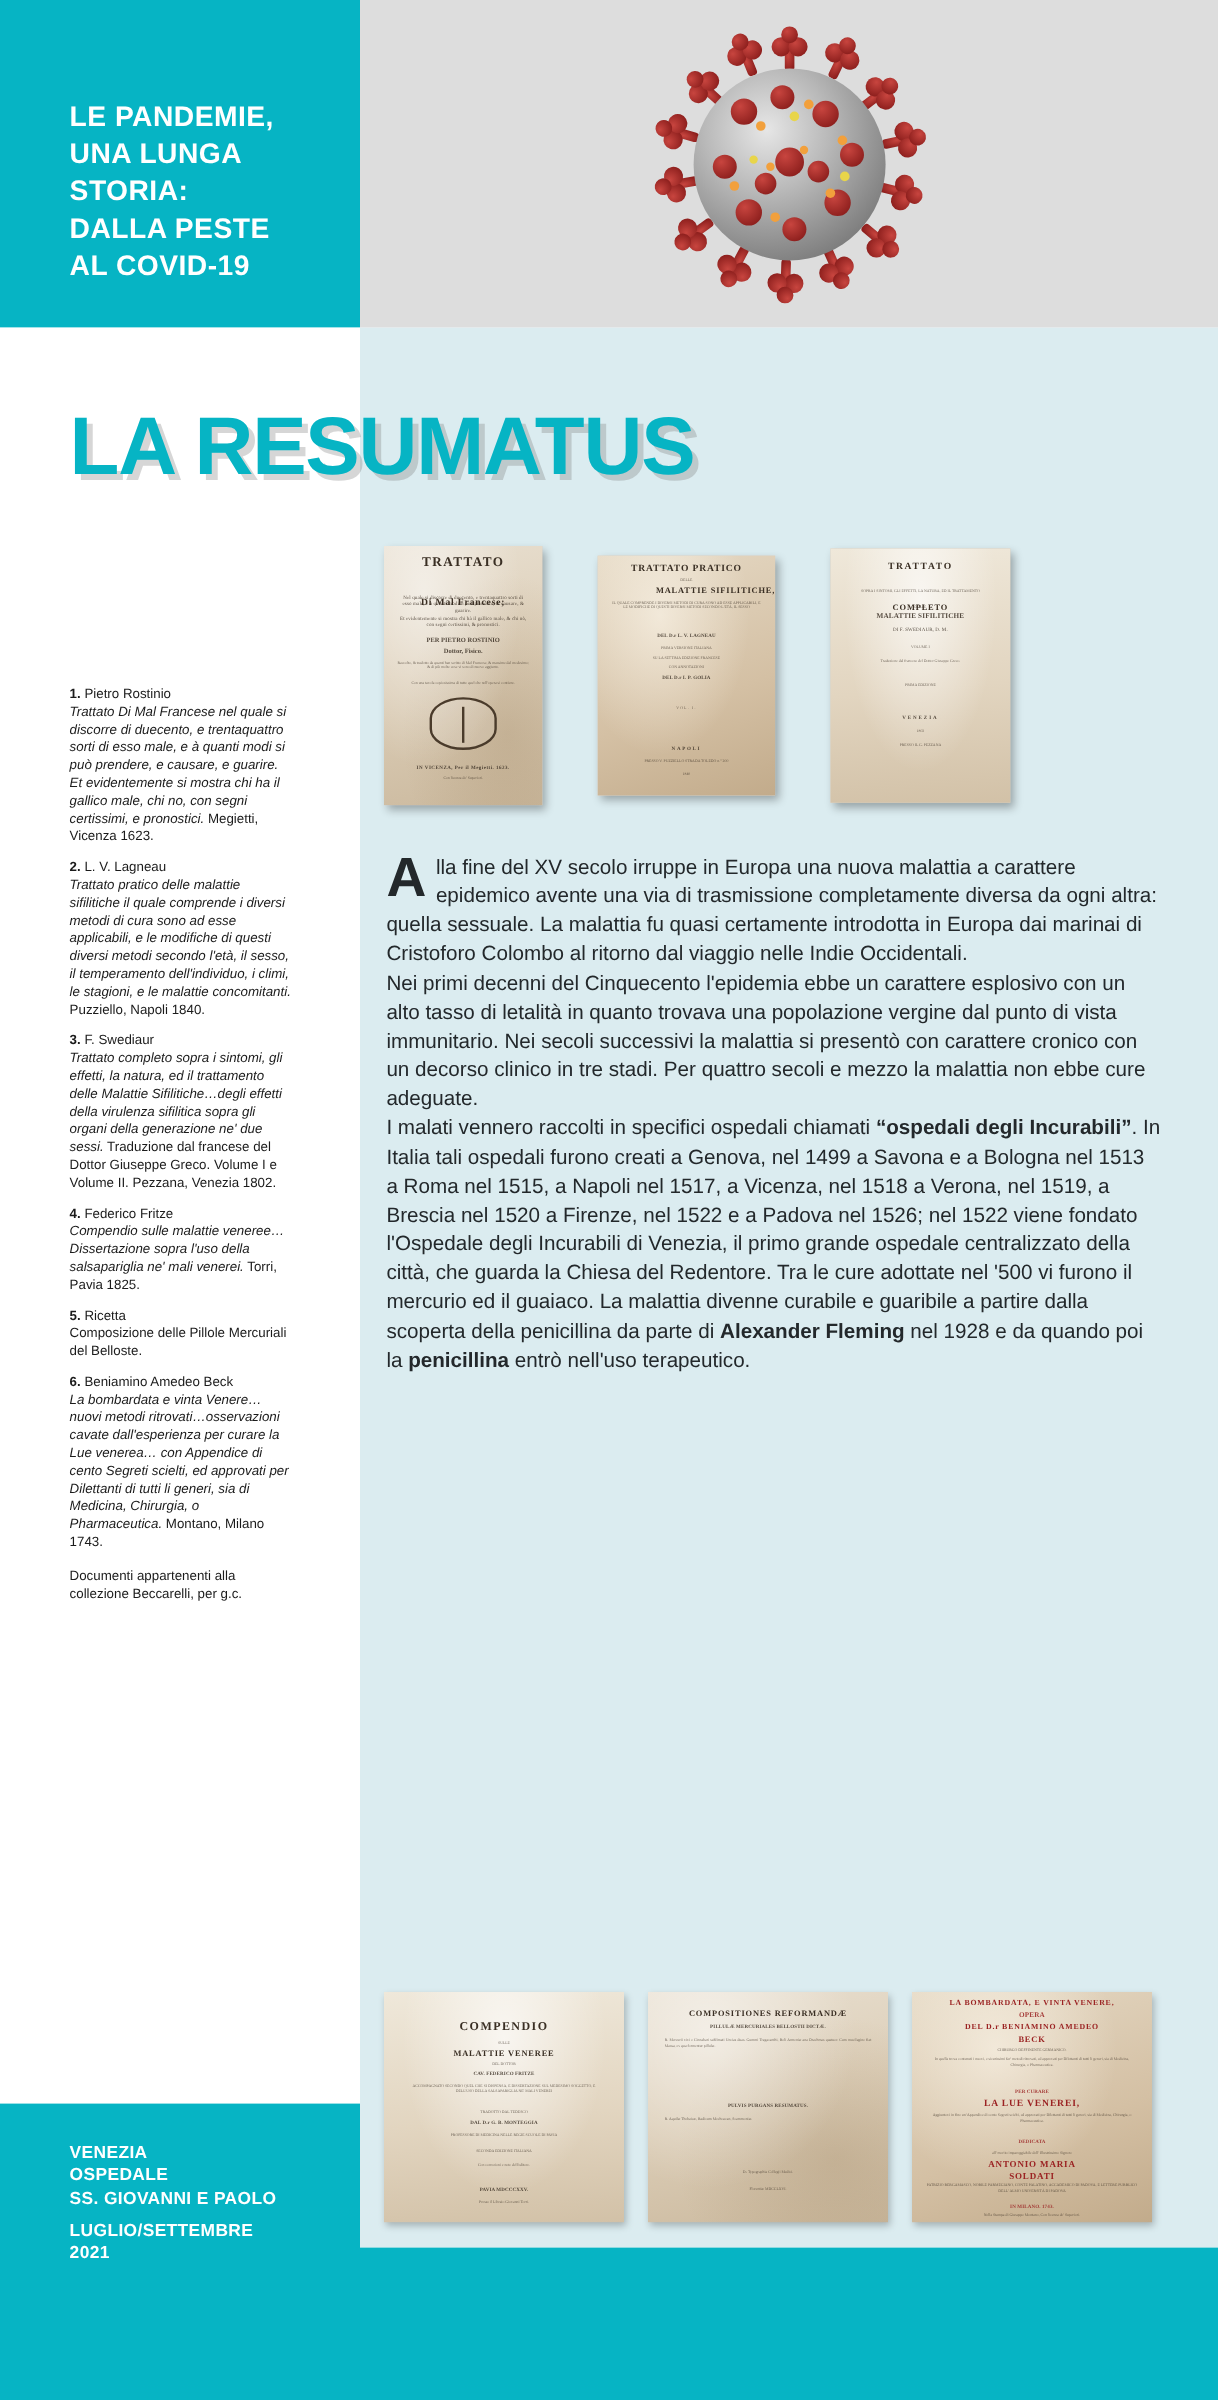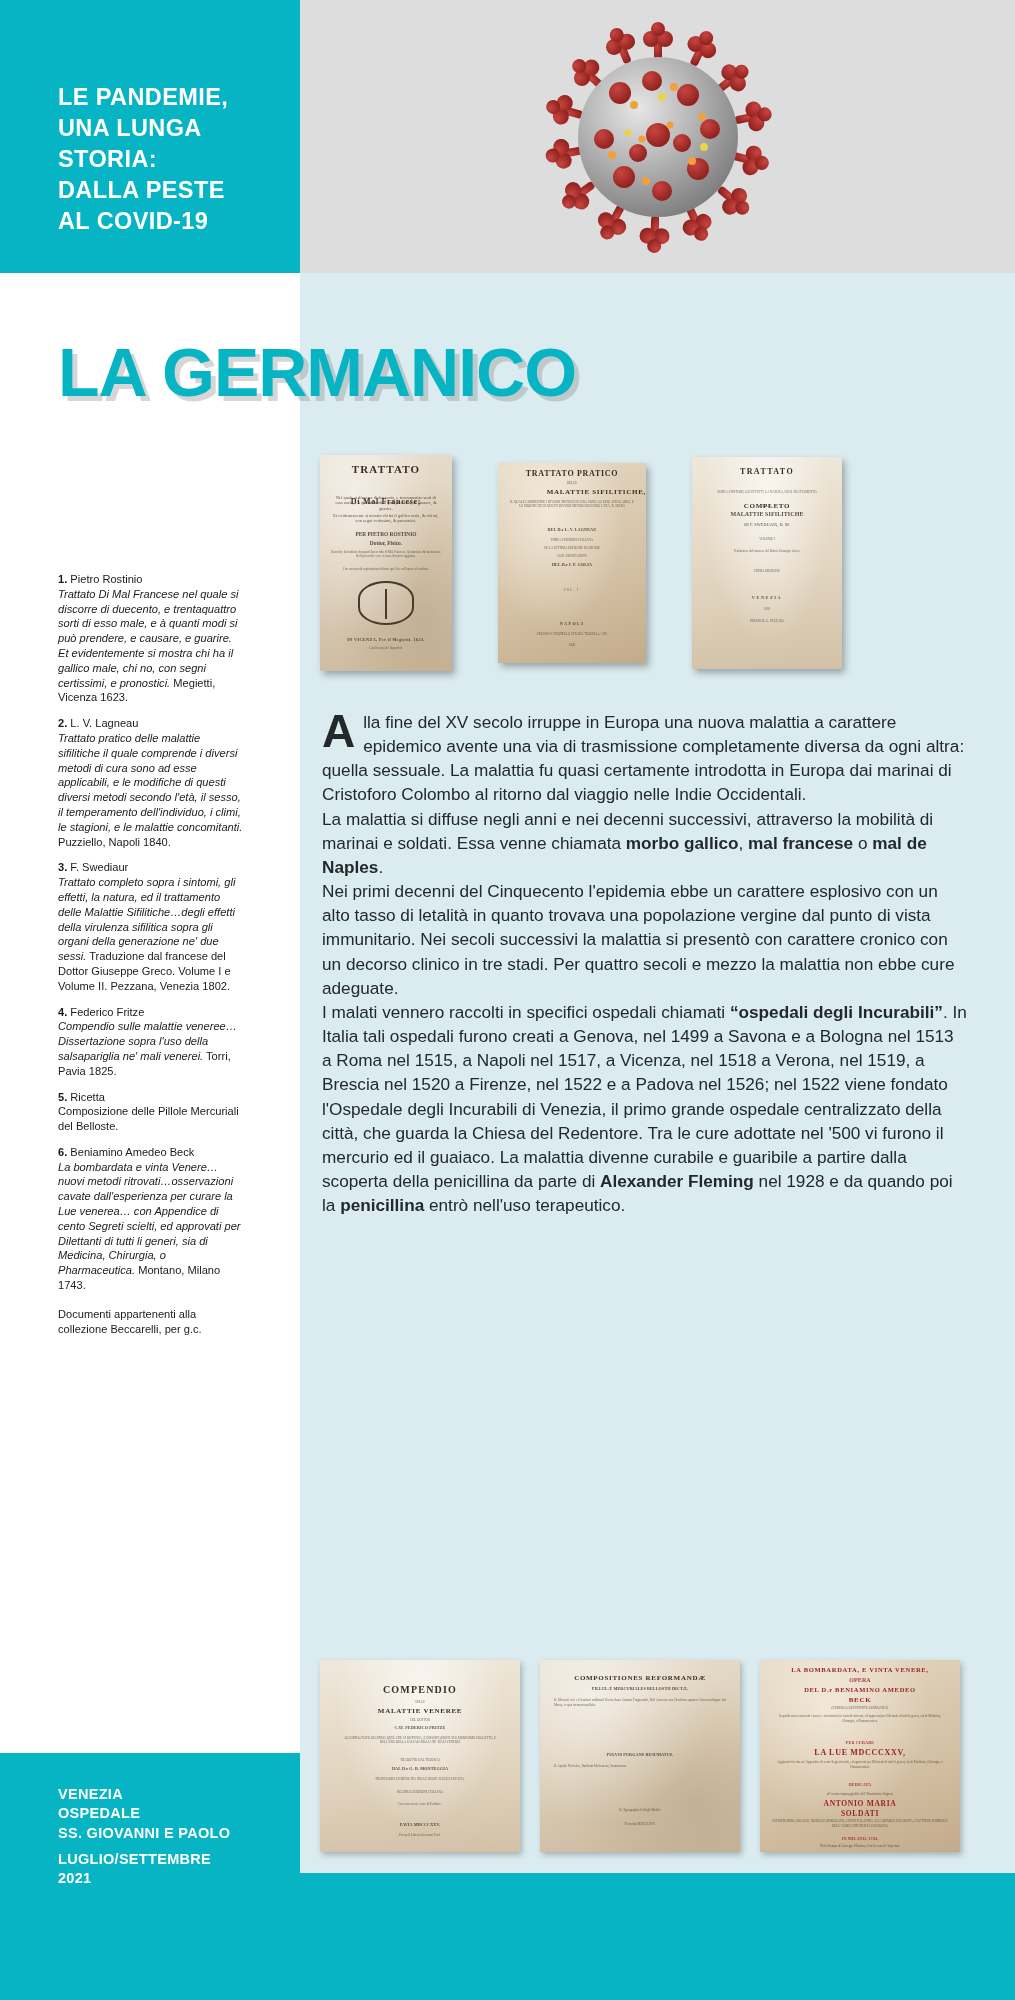--- a/index.html
+++ b/index.html
@@ -431,21 +431,21 @@
             </g>
           </g>
         </svg>
       </div>
     </div>
   </div>
 
   <div class="tint-right"></div>
   <div class="white-left"></div>
 
-  <div class="big-title">LA GERMANICO</div>
+  <div class="big-title">LA RESUMATUS</div>
 
   <div class="biblio">
     <div class="entry">
       <span class="num">1.</span>
       <span>Pietro Rostinio</span><br>
       <span class="ttl">Trattato Di Mal Francese nel quale si discorre di duecento, e trentaquattro sorti di esso male, e à quanti modi si può prendere, e causare, e guarire. Et evidentemente si mostra chi ha il gallico male, chi no, con segni certissimi, e pronostici.</span>
       <span>Megietti, Vicenza 1623.</span>
     </div>
     <div class="entry">
       <span class="num">2.</span>
@@ -527,21 +527,20 @@
       <div class="bk-txt bk-s" style="top:138px; font-weight:bold; letter-spacing:1.6px;">VENEZIA</div>
       <div class="bk-txt bk-xs" style="top:150px;">1802</div>
       <div class="bk-txt bk-xs" style="top:162px;">PRESSO IL G. PEZZANA</div>
     </div>
   </div>
 
   <div class="body-text">
     <span class="dropcap">A</span>
     <div id="body-paragraphs">
         <div><span>lla fine del XV secolo irruppe in Europa una nuova malattia a carattere epidemico avente una via di trasmissione completamente diversa da ogni altra: quella sessuale. La malattia fu quasi certamente introdotta in Europa dai marinai di Cristoforo Colombo al ritorno dal viaggio nelle Indie Occidentali.</span></div>
-        <div><span>La malattia si diffuse negli anni e nei decenni successivi, attraverso la mobilità di marinai e soldati. Essa venne chiamata </span><b>morbo gallico</b><span>, </span><b>mal francese</b><span> o </span><b>mal de Naples</b><span>.</span></div>
         <div><span>Nei primi decenni del Cinquecento l'epidemia ebbe un carattere esplosivo con un alto tasso di letalità in quanto trovava una popolazione vergine dal punto di vista immunitario. Nei secoli successivi la malattia si presentò con carattere cronico con un decorso clinico in tre stadi. Per quattro secoli e mezzo la malattia non ebbe cure adeguate.</span></div>
         <div><span>I malati vennero raccolti in specifici ospedali chiamati </span><b>“ospedali degli Incurabili”</b><span>. In Italia tali ospedali furono creati a Genova, nel 1499 a Savona e a Bologna nel 1513 a Roma nel 1515, a Napoli nel 1517, a Vicenza, nel 1518 a Verona, nel 1519, a Brescia nel 1520 a Firenze, nel 1522 e a Padova nel 1526; nel 1522 viene fondato l'Ospedale degli Incurabili di Venezia, il primo grande ospedale centralizzato della città, che guarda la Chiesa del Redentore. Tra le cure adottate nel '500 vi furono il mercurio ed il guaiaco. La malattia divenne curabile e guaribile a partire dalla scoperta della penicillina da parte di </span><b>Alexander Fleming</b><span> nel 1928 e da quando poi la </span><b>penicillina</b><span> entrò nell'uso terapeutico.</span></div>
       </div>
   </div>
 
   <div class="bottom-books">
 
     <div class="bbook">
       <div class="paper light"></div>
       <div class="bk-txt bk-h" style="top:24px; font-size:10px;text-align:center;">COMPENDIO</div>
@@ -572,21 +571,21 @@
 
     <div class="bbook">
       <div class="paper warm"></div>
       <div class="bk-txt bk-h2 red-ink" style="top:6px; font-size:6.5px;">LA BOMBARDATA, E VINTA VENERE,</div>
       <div class="bk-txt bk-s red-ink" style="top:17px; font-weight:bold; font-size:6px;">OPERA</div>
       <div class="bk-txt bk-h2 red-ink" style="top:26px; font-size:6.5px;">DEL D.r BENIAMINO AMEDEO</div>
       <div class="bk-txt bk-h2 red-ink" style="top:36px; font-size:7px;">BECK</div>
       <div class="bk-txt bk-xs" style="top:46px;">CHIRURGO DEFFINENTE GERMANICO.</div>
       <div class="bk-txt bk-xs" style="top:54px; padding:0 14px; line-height:1.5;">In quella trova contenuti i nuovi, e sicurissimi far' metodi ritrovati, ed approvati per Dilettanti di tutti li generi, sia di Medicina, Chirurgia, o Pharmaceutica.</div>
       <div class="bk-txt bk-s red-ink" style="top:80px; font-weight:bold;">PER CURARE</div>
-      <div class="bk-txt bk-h2 red-ink" style="top:88px; font-size:8px;">LA LUE MDCCCXXV,</div>
+      <div class="bk-txt bk-h2 red-ink" style="top:88px; font-size:8px;">LA LUE VENEREI,</div>
       <div class="bk-txt bk-xs" style="top:100px; padding:0 14px; line-height:1.5;">Aggiuntovi in fine un' Appendice di cento Segreti scielti, ed approvati per Dilettanti di tutti li generi, sia di Medicina, Chirurgia, o Pharmaceutica.</div>
       <div class="bk-txt bk-s red-ink" style="top:122px; font-weight:bold;">DEDICATA</div>
       <div class="bk-txt bk-xs" style="top:132px;">all' merito impareggiabile dell' Illustrissimo Signore</div>
       <div class="bk-txt bk-h2 red-ink" style="top:139px; font-size:7.5px;">ANTONIO MARIA</div>
       <div class="bk-txt bk-h2 red-ink" style="top:149px; font-size:7.5px;">SOLDATI</div>
       <div class="bk-txt bk-xs" style="top:159px; padding:0 12px; line-height:1.5;">PATRIZIO BERGAMASCO, NOBILE PARMEGIANO, CONTE PALATINO, ACCADEMICO DI PADOVA, E LETTERE PUBBLICO DELL' ALMO UNIVERSITÀ DI PADOVA</div>
       <div class="bk-txt bk-s red-ink" style="top:176px; font-weight:bold;">IN MILANO. 1743.</div>
       <div class="bk-txt bk-xs" style="top:184px;">Nella Stampa di Giuseppe Montano, Con licenza de' Superiori.</div>
     </div>
   </div>

